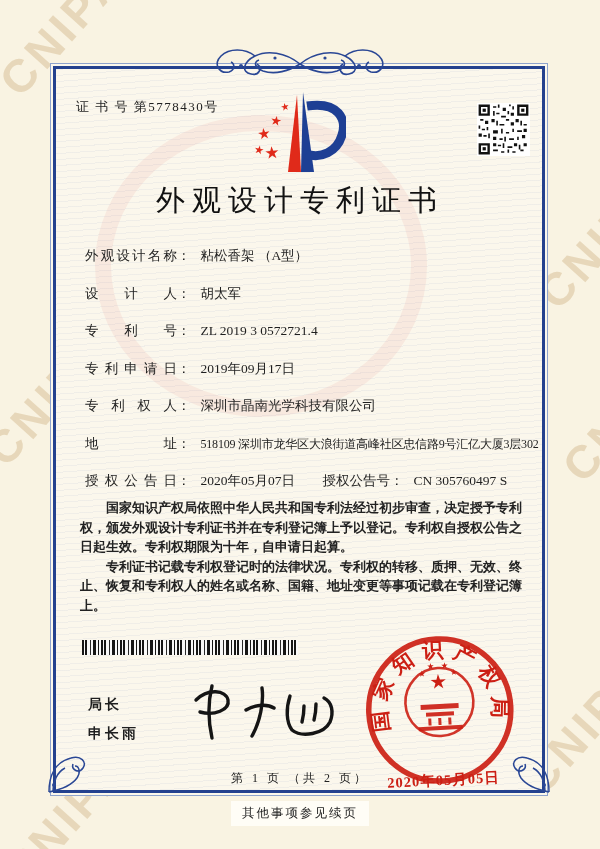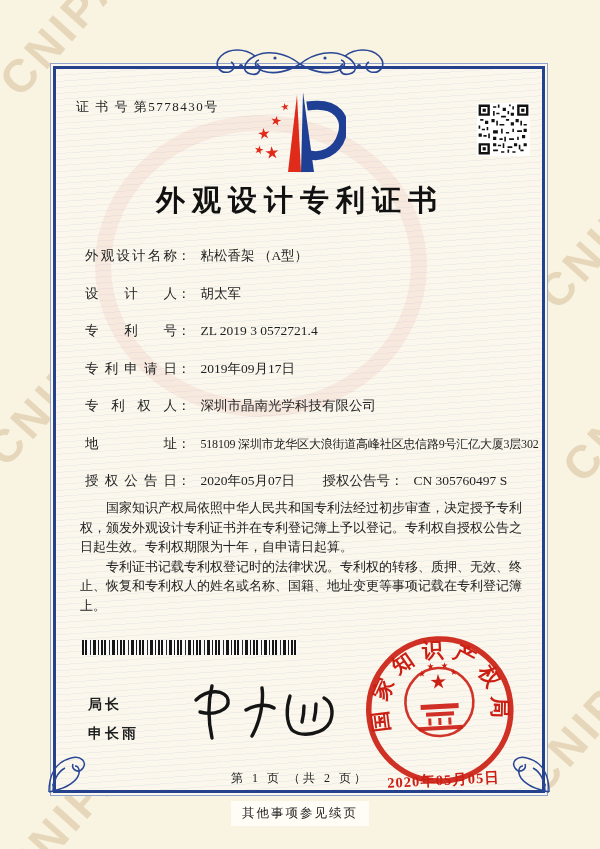--- a/index.html
+++ b/index.html
@@ -13,28 +13,28 @@
   .frame{position:absolute;left:50px;top:63px;width:496px;height:731px;
          border:1px solid #8fa3cc;background:#fbf7ec;}
   .frame-inner{position:absolute;inset:2px;border:3px solid #24418e;}
   .waves{position:absolute;inset:5px;
          background:repeating-linear-gradient(176deg,rgba(140,155,195,0.10) 0 1px,rgba(0,0,0,0) 1px 6px);}
   .pink-arc{position:absolute;left:95px;top:115px;width:300px;height:270px;border-radius:50%;
             border:16px solid rgba(224,120,108,0.10);}
   
   .certno{position:absolute;left:76px;top:98px;font-size:13px;letter-spacing:1.5px;}
   .title{position:absolute;left:0;top:181px;width:100%;text-align:center;
-         font-size:29px;font-weight:bold;letter-spacing:7px;color:#111;}
+         font-size:29px;font-weight:normal;letter-spacing:7px;color:#111;}
   .row{position:absolute;left:85px;font-size:13.5px;white-space:nowrap;}
   .flabel{display:inline-block;width:92px;text-align:justify;text-align-last:justify;}
   .fval{margin-left:10px;}
   .fval.small{font-size:12px;letter-spacing:-0.2px;}
   .legal{position:absolute;left:80px;top:498px;width:442px;font-size:13px;line-height:19.5px;
          text-align:justify;color:#222;}
-  .legal p{margin:0;text-indent:2em;}
+  .legal p{margin:0;text-indent:2em;font-weight:bold;}
   .barcode{position:absolute;left:82px;top:640px;width:216px;height:15px;
     background:repeating-linear-gradient(90deg,#161616 0 2px,#f8f8f8 2px 3px,#161616 3px 5px,
       #f8f8f8 5px 8px,#2a2a2a 8px 9px,#f8f8f8 9px 11px,#161616 11px 14px,#f8f8f8 14px 16px,
       #161616 16px 17px,#f8f8f8 17px 19px);}
   .issuer-role{position:absolute;left:88px;top:696px;font-size:14px;letter-spacing:3px;
          font-family:"Liberation Sans","DejaVu Sans",sans-serif;font-weight:600;}
   .issuer-name{position:absolute;left:88px;top:725px;font-size:14px;letter-spacing:3px;
          font-family:Liberation Sans, sans-serif;font-weight:600;}
   .signature{position:absolute;left:182px;top:676px;width:165px;height:70px;}
   .seal{position:absolute;left:352px;top:634px;width:176px;height:160px;transform:rotate(-3deg);}

